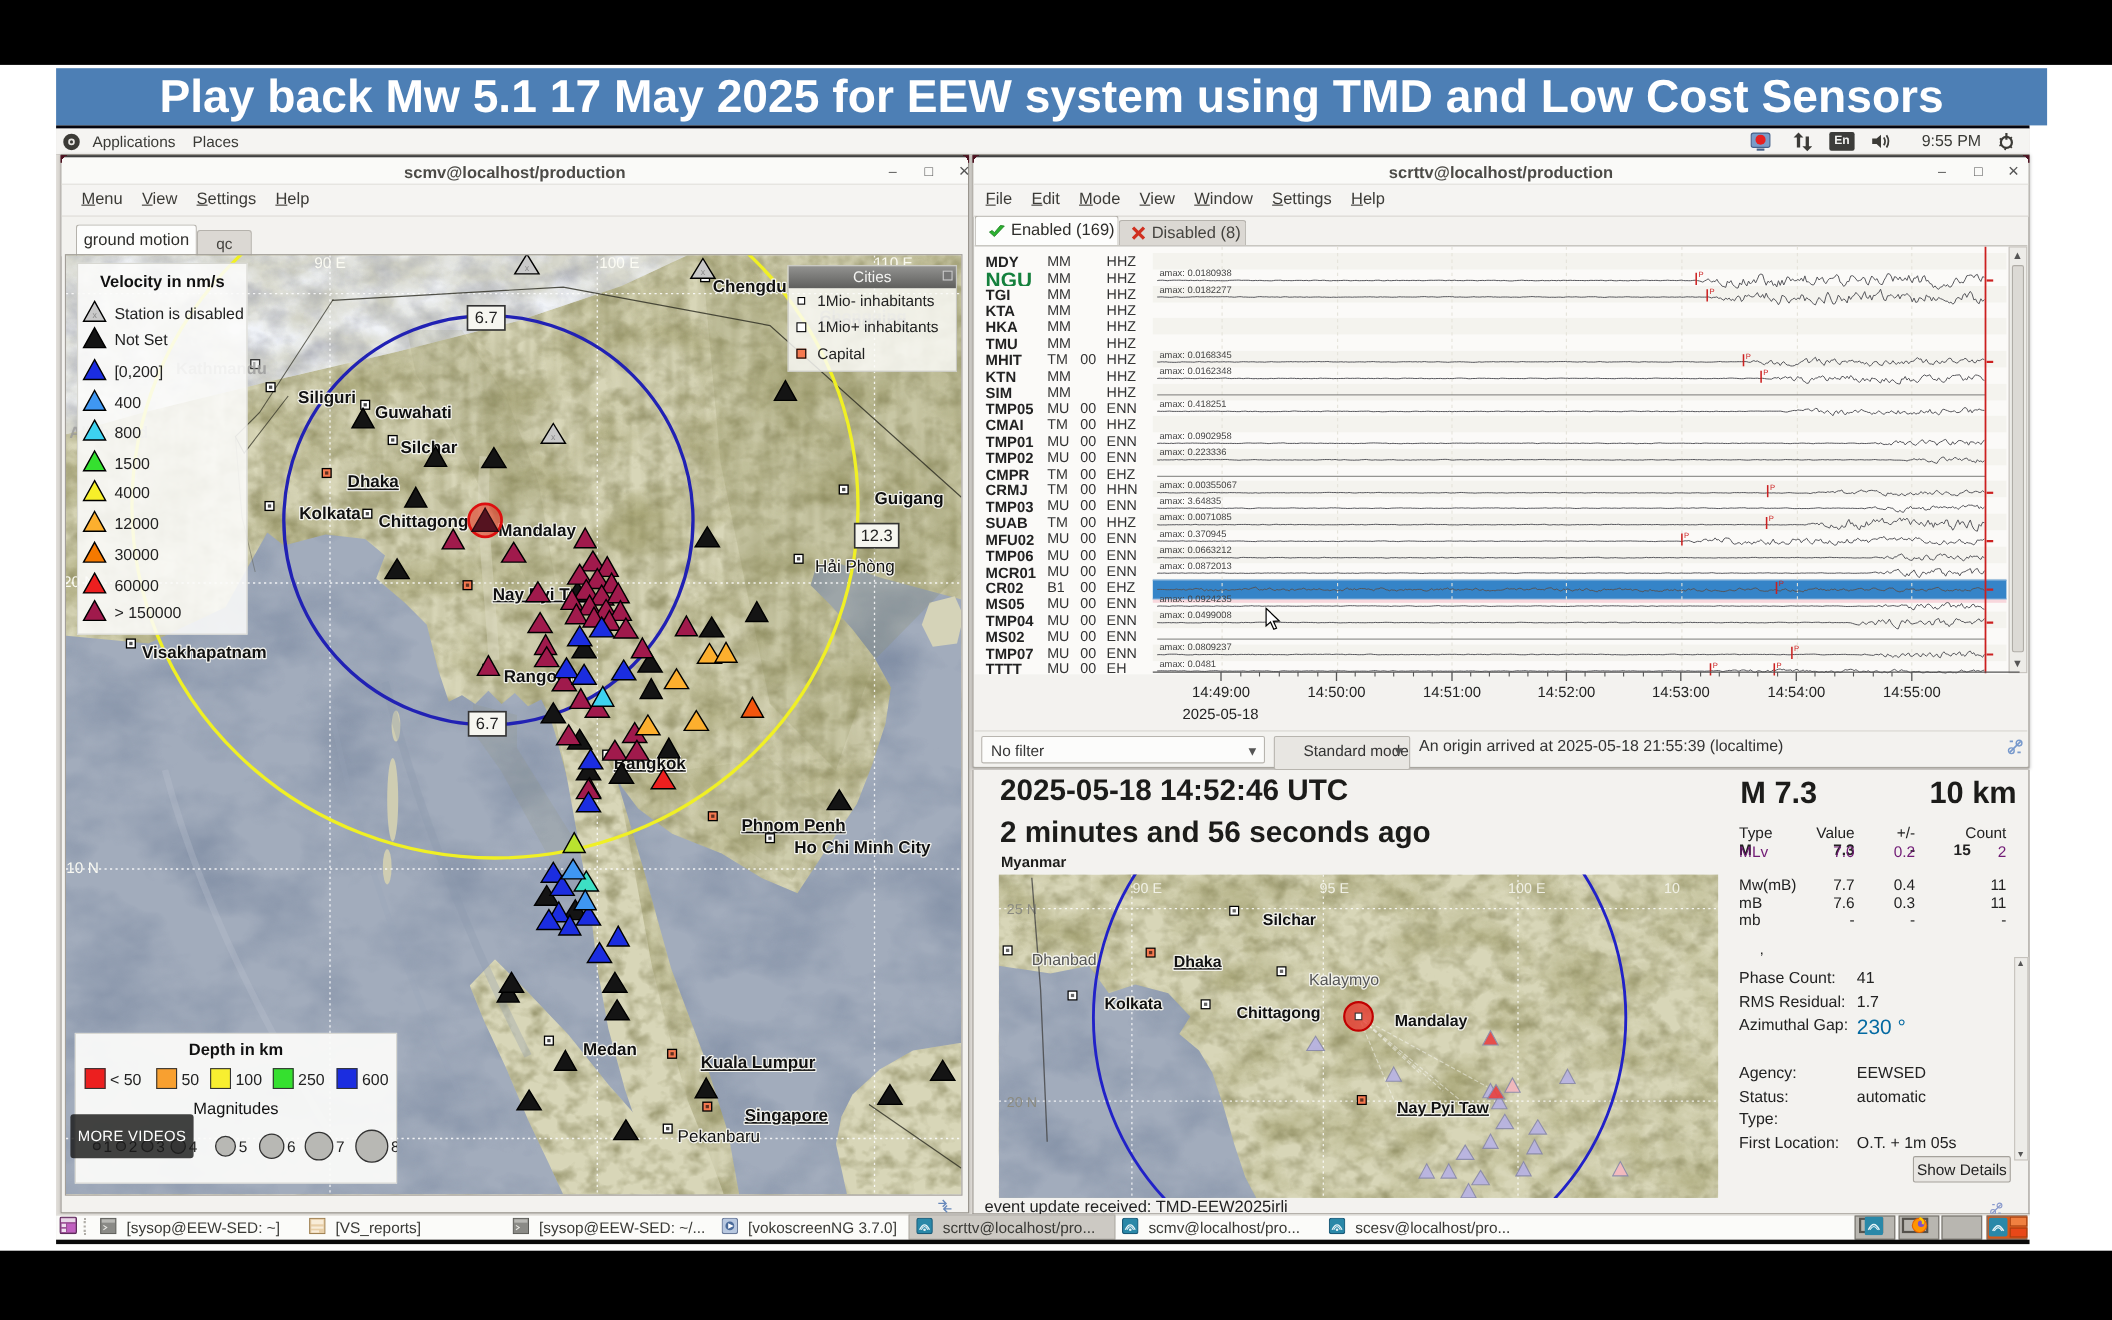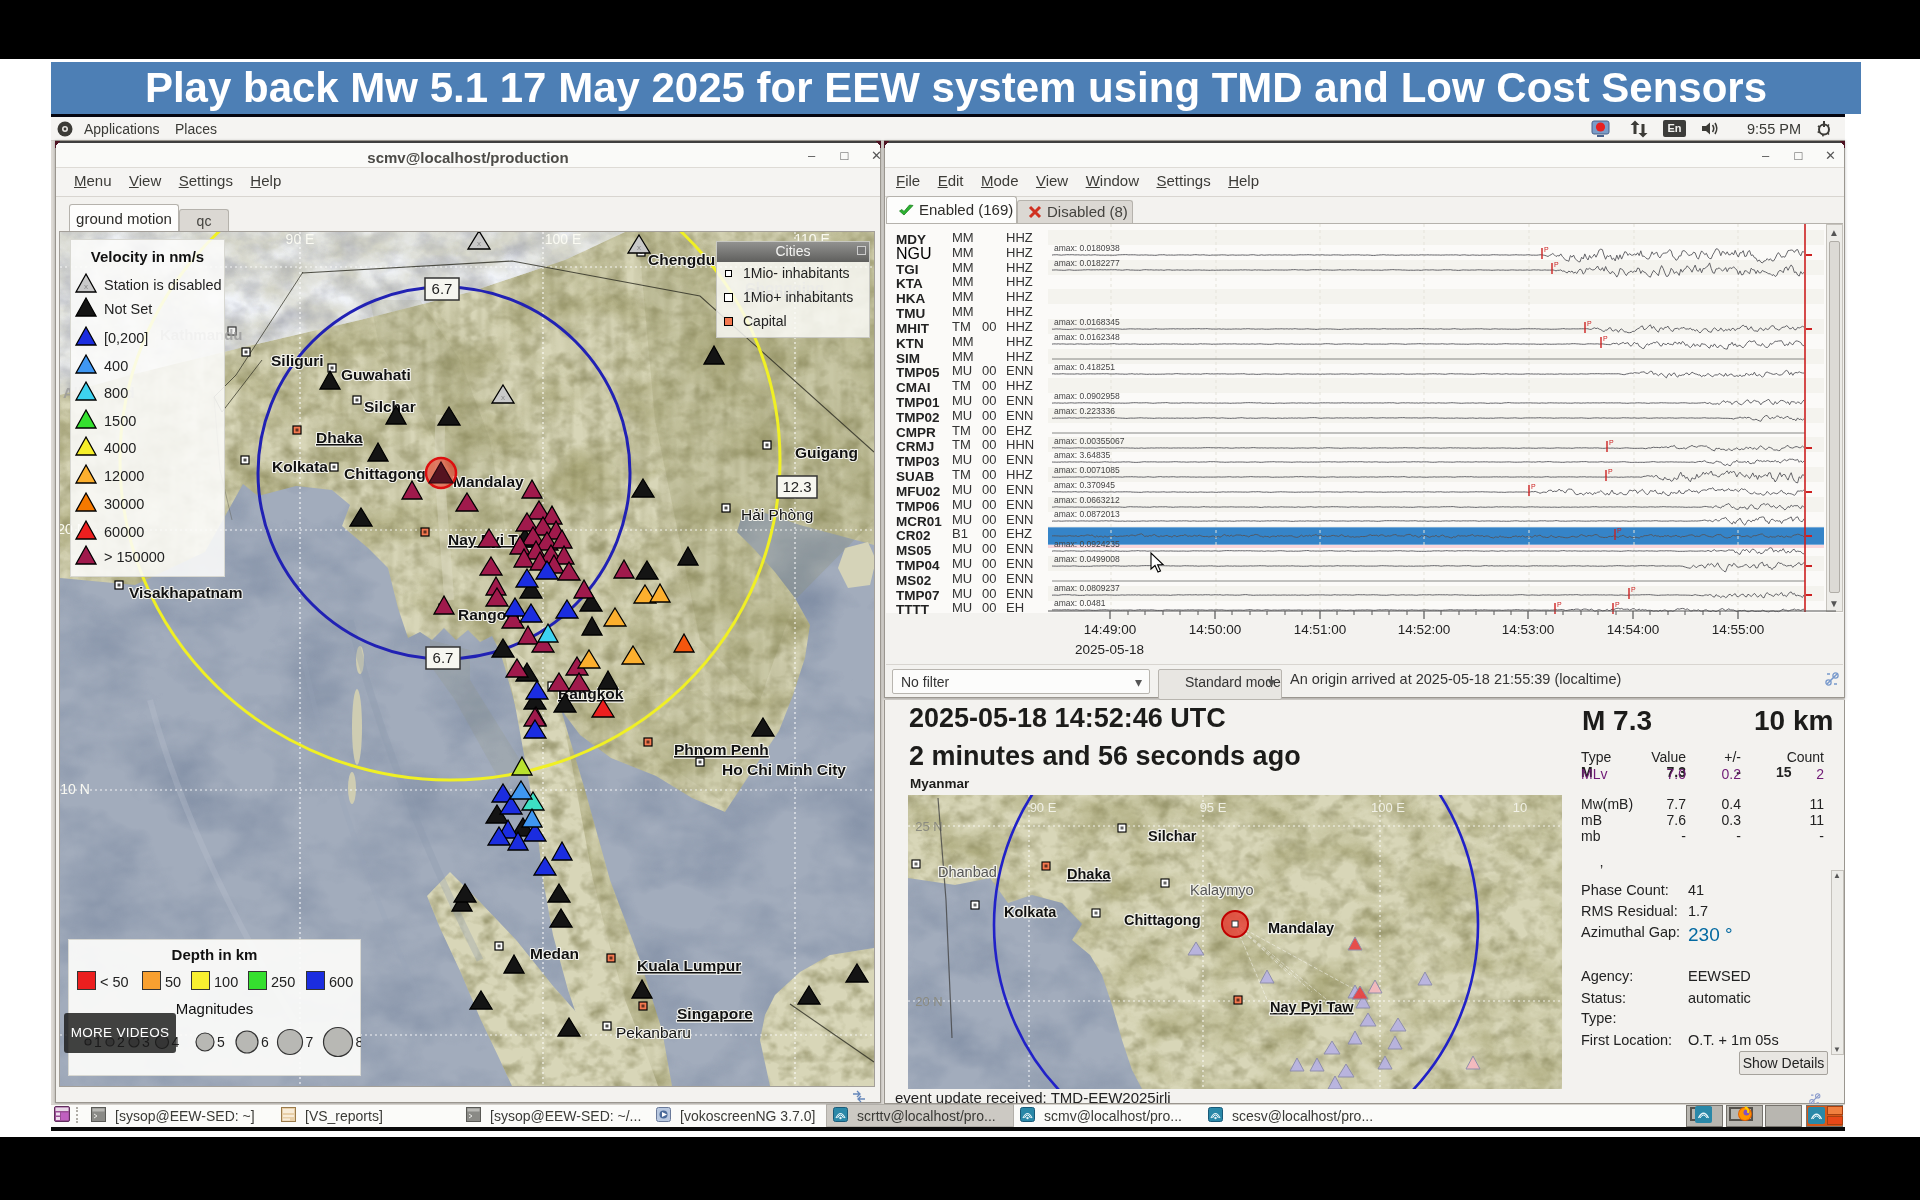--- a/index.html
+++ b/index.html
@@ -422,20 +422,21 @@
 <circle cx="179" cy="20" r="11" fill="#b8b8b4" stroke="#333" stroke-width="1.2"></circle>
 <text x="193" y="25" font-size="14" fill="#222">6</text>
 <circle cx="222" cy="20" r="12.5" fill="#b8b8b4" stroke="#333" stroke-width="1.2"></circle>
 <text x="237.5" y="25" font-size="14" fill="#222">7</text>
 <circle cx="270" cy="20" r="14.5" fill="#b8b8b4" stroke="#333" stroke-width="1.2"></circle>
 <text x="287.5" y="25" font-size="14" fill="#222">8</text>
 </svg>
 <div class="abs" style="left:64px;top:1013px;width:112px;height:40px;background:rgba(25,25,25,0.82);border-radius:3px;color:#fff;font-size:13.5px;text-align:center;line-height:40px;letter-spacing:0.3px">MORE VIDEOS</div>
 <div class="win" style="left:884px;top:140px;width:961px;height:558px">
 <div class="tbar">
+      <span class="t">scrttv@localhost/production</span>
 <span class="wbtn" style="left:872px">–</span>
       <span class="wbtn" style="left:905px">□</span>
       <span class="wbtn" style="left:937px">✕</span>
     </div>
 <div class="abs" style="left:0;top:27px;width:100%;height:29px;background:#f5f4f2;border-bottom:1px solid #d8d5d0">
 <span class="menuitem" style="margin-left:11px"><span class="u">F</span>ile</span>
 <span class="menuitem"><span class="u">E</span>dit</span>
 <span class="menuitem"><span class="u">M</span>ode</span>
 <span class="menuitem"><span class="u">V</span>iew</span>
 <span class="menuitem"><span class="u">W</span>indow</span>
@@ -464,21 +465,21 @@
 <div class="abs" style="left:1048px;top:349px;width:776px;height:15px;background:#f4f3ee"></div>
 <div class="abs" style="left:1048px;top:378px;width:776px;height:15px;background:#f4f3ee"></div>
 <div class="abs" style="left:1048px;top:408px;width:776px;height:15px;background:#f4f3ee"></div>
 <div class="abs" style="left:1048px;top:437px;width:776px;height:15px;background:#f4f3ee"></div>
 <div class="abs" style="left:1048px;top:467px;width:776px;height:15px;background:#f4f3ee"></div>
 <div class="abs" style="left:1048px;top:497px;width:776px;height:15px;background:#f4f3ee"></div>
 <div class="abs" style="left:1048px;top:526px;width:776px;height:15px;background:#f4f3ee"></div>
 <div class="abs" style="left:1048px;top:556px;width:776px;height:15px;background:#f4f3ee"></div>
 <div class="abs" style="left:1048px;top:586px;width:776px;height:15px;background:#f4f3ee"></div>
 <div style="position:absolute;left:896px;top:230px;width:150px;height:15px;overflow:hidden"><span style="font-weight:bold;font-size:13.5px;color:#222">MDY</span><span style="position:absolute;left:56px;font-size:13px;color:#333">MM</span><span style="position:absolute;left:86px;font-size:13px;color:#333"></span><span style="position:absolute;left:110px;font-size:13px;color:#333">HHZ</span></div>
-<div style="position:absolute;left:896px;top:245px;width:150px;height:15px;overflow:hidden"><span style="font-weight:normal;font-size:16px;color:#000000">NGU</span><span style="position:absolute;left:56px;font-size:13px;color:#333">MM</span><span style="position:absolute;left:86px;font-size:13px;color:#333"></span><span style="position:absolute;left:110px;font-size:13px;color:#333">HHZ</span></div>
+<div style="position:absolute;left:896px;top:245px;width:150px;height:15px;overflow:hidden"><span style="font-weight:bold;font-size:19px;color:#15803d">NGU</span><span style="position:absolute;left:56px;font-size:13px;color:#333">MM</span><span style="position:absolute;left:86px;font-size:13px;color:#333"></span><span style="position:absolute;left:110px;font-size:13px;color:#333">HHZ</span></div>
 <div style="position:absolute;left:896px;top:260px;width:150px;height:15px;overflow:hidden"><span style="font-weight:bold;font-size:13.5px;color:#222">TGI</span><span style="position:absolute;left:56px;font-size:13px;color:#333">MM</span><span style="position:absolute;left:86px;font-size:13px;color:#333"></span><span style="position:absolute;left:110px;font-size:13px;color:#333">HHZ</span></div>
 <div style="position:absolute;left:896px;top:274px;width:150px;height:15px;overflow:hidden"><span style="font-weight:bold;font-size:13.5px;color:#222">KTA</span><span style="position:absolute;left:56px;font-size:13px;color:#333">MM</span><span style="position:absolute;left:86px;font-size:13px;color:#333"></span><span style="position:absolute;left:110px;font-size:13px;color:#333">HHZ</span></div>
 <div style="position:absolute;left:896px;top:289px;width:150px;height:15px;overflow:hidden"><span style="font-weight:bold;font-size:13.5px;color:#222">HKA</span><span style="position:absolute;left:56px;font-size:13px;color:#333">MM</span><span style="position:absolute;left:86px;font-size:13px;color:#333"></span><span style="position:absolute;left:110px;font-size:13px;color:#333">HHZ</span></div>
 <div style="position:absolute;left:896px;top:304px;width:150px;height:15px;overflow:hidden"><span style="font-weight:bold;font-size:13.5px;color:#222">TMU</span><span style="position:absolute;left:56px;font-size:13px;color:#333">MM</span><span style="position:absolute;left:86px;font-size:13px;color:#333"></span><span style="position:absolute;left:110px;font-size:13px;color:#333">HHZ</span></div>
 <div style="position:absolute;left:896px;top:319px;width:150px;height:15px;overflow:hidden"><span style="font-weight:bold;font-size:13.5px;color:#222">MHIT</span><span style="position:absolute;left:56px;font-size:13px;color:#333">TM</span><span style="position:absolute;left:86px;font-size:13px;color:#333">00</span><span style="position:absolute;left:110px;font-size:13px;color:#333">HHZ</span></div>
 <div style="position:absolute;left:896px;top:334px;width:150px;height:15px;overflow:hidden"><span style="font-weight:bold;font-size:13.5px;color:#222">KTN</span><span style="position:absolute;left:56px;font-size:13px;color:#333">MM</span><span style="position:absolute;left:86px;font-size:13px;color:#333"></span><span style="position:absolute;left:110px;font-size:13px;color:#333">HHZ</span></div>
 <div style="position:absolute;left:896px;top:349px;width:150px;height:15px;overflow:hidden"><span style="font-weight:bold;font-size:13.5px;color:#222">SIM</span><span style="position:absolute;left:56px;font-size:13px;color:#333">MM</span><span style="position:absolute;left:86px;font-size:13px;color:#333"></span><span style="position:absolute;left:110px;font-size:13px;color:#333">HHZ</span></div>
 <div style="position:absolute;left:896px;top:363px;width:150px;height:15px;overflow:hidden"><span style="font-weight:bold;font-size:13.5px;color:#222">TMP05</span><span style="position:absolute;left:56px;font-size:13px;color:#333">MU</span><span style="position:absolute;left:86px;font-size:13px;color:#333">00</span><span style="position:absolute;left:110px;font-size:13px;color:#333">ENN</span></div>
 <div style="position:absolute;left:896px;top:378px;width:150px;height:15px;overflow:hidden"><span style="font-weight:bold;font-size:13.5px;color:#222">CMAI</span><span style="position:absolute;left:56px;font-size:13px;color:#333">TM</span><span style="position:absolute;left:86px;font-size:13px;color:#333">00</span><span style="position:absolute;left:110px;font-size:13px;color:#333">HHZ</span></div>
 <div style="position:absolute;left:896px;top:393px;width:150px;height:15px;overflow:hidden"><span style="font-weight:bold;font-size:13.5px;color:#222">TMP01</span><span style="position:absolute;left:56px;font-size:13px;color:#333">MU</span><span style="position:absolute;left:86px;font-size:13px;color:#333">00</span><span style="position:absolute;left:110px;font-size:13px;color:#333">ENN</span></div>

